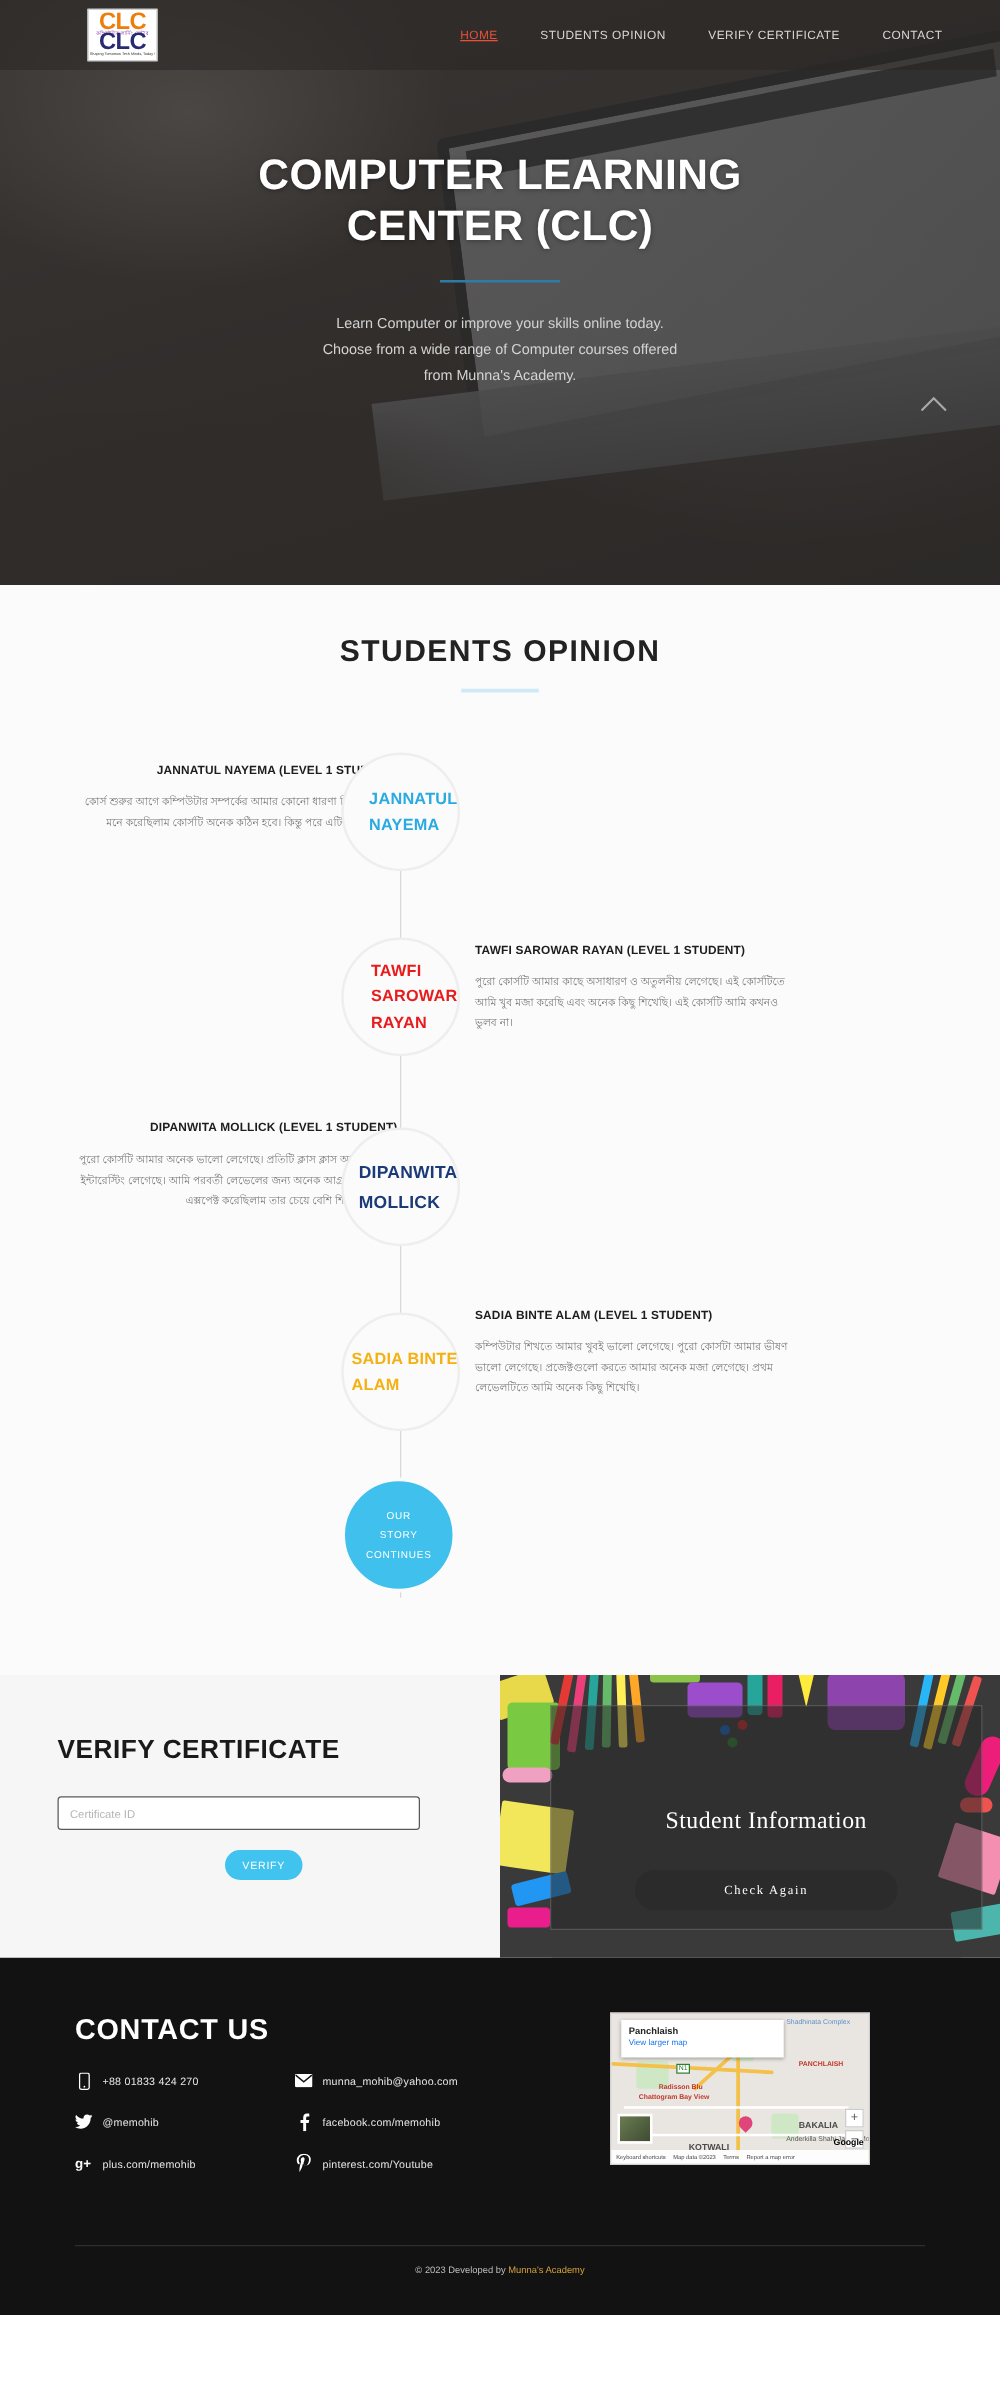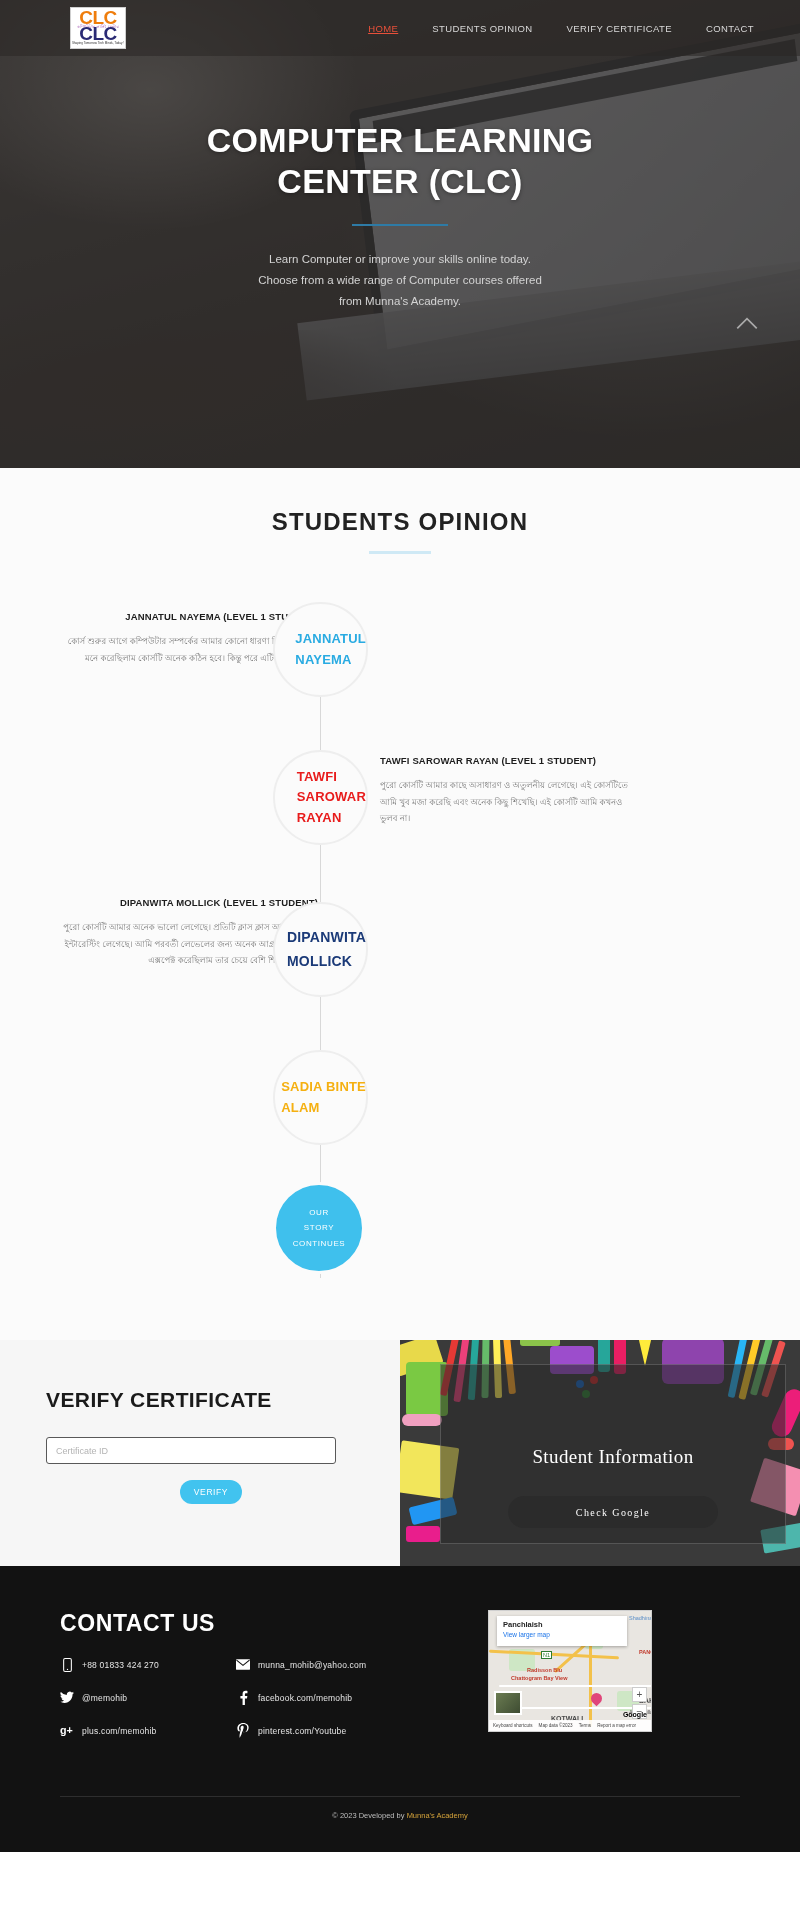--- a/index.html
+++ b/index.html
@@ -374,21 +374,21 @@
   }
   .contact-item .ci-text {
     color: #e6e6e6;
     font-size: 8.5px;
     letter-spacing: .2px;
     white-space: nowrap;
   }
 
   .map-box {
     position: relative;
-    width: 164px; height: 122px;
+    width: 208px; height: 122px;
     background: #e9e6e1;
     border: 1px solid #d0d0d0;
     overflow: hidden;
     margin-left: 12px;
   }
   .map-card {
     position: absolute;
     left: 8px; top: 5px;
     width: 130px; height: 30px;
     background: #ffffff;
@@ -552,20 +552,24 @@
         <div class="tl-body">পুরো কোর্সটি আমার অনেক ভালো লেগেছে। প্রতিটি ক্লাস ক্লাস আমার অনেক ইন্টারেস্টিং লেগেছে। আমি পরবর্তী লেভেলের জন্য অনেক আগ্রহী। কোর্সে যা এক্সপেক্ট করেছিলাম তার চেয়ে বেশি শিখতে পেরেছি</div>
       </div>
     </div>
 
     <div class="tl-row" style="min-height:150px">
       <div class="tl-circle" style="top:28px">
         <div class="tl-name" style="color:#F5B011">
           <div>SADIA BINTE</div>
           <div>ALAM</div>
         </div>
+      </div>
+      <div class="tl-text right" style="top:24px">
+        <div class="tl-head">SADIA BINTE ALAM (LEVEL 1 STUDENT)</div>
+        <div class="tl-body">কম্পিউটার শিখতে আমার খুবই ভালো লেগেছে। পুরো কোর্সটা আমার ভীষণ ভালো লেগেছে। প্রজেক্টগুলো করতে আমার অনেক মজা লেগেছে। প্রথম লেভেলটিতে আমি অনেক কিছু শিখেছি।</div>
       </div>
     </div>
 
     <div class="tl-end">
       <div class="tl-end-circle">
         <span>OUR</span>
         <span>STORY</span>
         <span>CONTINUES</span>
       </div>
     </div>
@@ -607,21 +611,21 @@
       <div class="sup" style="left:368px;top:98px;width:26px;height:12px;background:#ef5350;border-radius:6px"></div>
       <div class="sup" style="left:356px;top:124px;width:48px;height:46px;background:#f48fb1;transform:rotate(18deg)"></div>
       <div class="sup" style="left:362px;top:186px;width:44px;height:24px;background:#4db6ac;transform:rotate(-10deg)"></div>
       <div class="sup" style="left:176px;top:40px;width:8px;height:8px;background:#1565c0;border-radius:50%"></div>
       <div class="sup" style="left:190px;top:36px;width:8px;height:8px;background:#c62828;border-radius:50%"></div>
       <div class="sup" style="left:182px;top:50px;width:8px;height:8px;background:#2e7d32;border-radius:50%"></div>
       <div class="sup" style="left:40px;top:0;right:0;bottom:0;width:330px;height:226px;background:#3d3b3a;z-index:-1"></div>
     </div>
     <div class="verify-right-inner">
       <div class="si-title">Student Information</div>
-      <button class="check-again">Check Google</button>
+      <button class="check-again">Check Again</button>
     </div>
   </div>
 </div>
 
 <div class="footer">
   <div class="footer-grid">
     <div class="footer-left">
       <div class="footer-title">CONTACT US</div>
       <div class="contact-rows">
 

